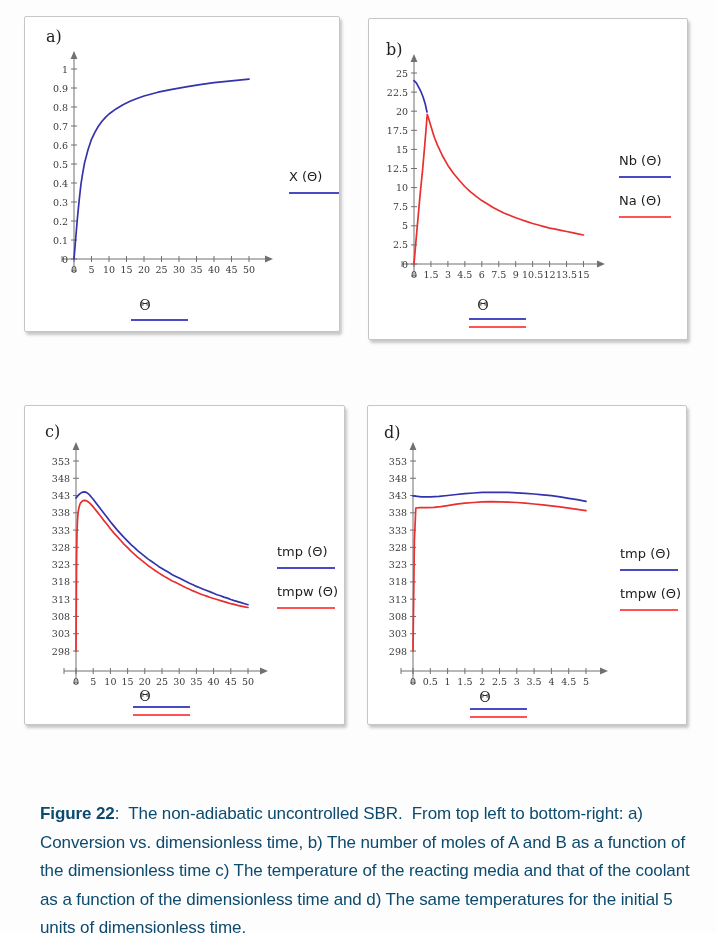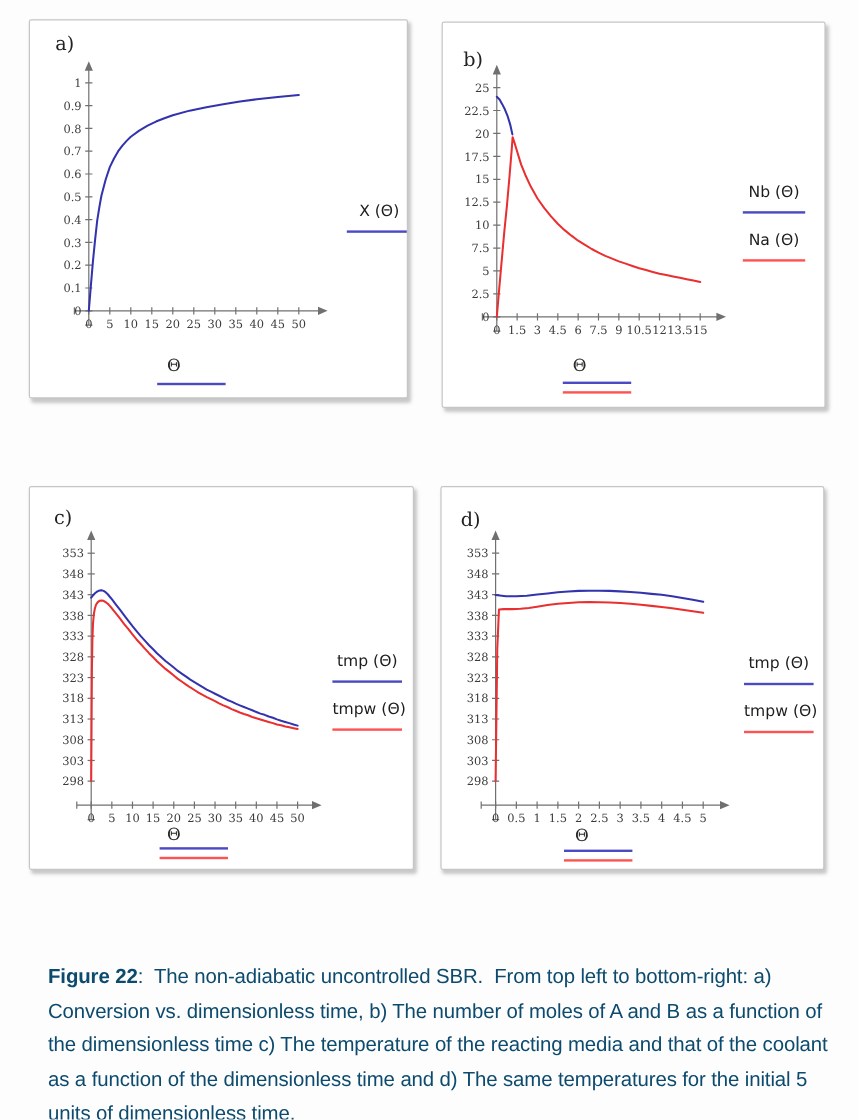--- a/index.html
+++ b/index.html
@@ -14,21 +14,21 @@
   .ptag{
     position:absolute;font-family:"DejaVu Serif",serif;font-size:16px;color:#222;
   }
   .plot-svg{position:absolute;left:0;top:0;}
   .tick-text{
     font-family:"DejaVu Serif",serif;font-size:9.5px;fill:#3a3a3a;
   }
   .legend{position:absolute;}
   .lg-label{
     font-family:"DejaVu Sans","Liberation Sans",sans-serif;font-size:13px;color:#1d1d1f;
-    height:16px;line-height:16px;text-align:center;white-space:nowrap;
+    height:16px;line-height:16px;text-align:left;white-space:nowrap;
   }
   .lg-line{height:2px;margin-top:7px;margin-bottom:15px;}
   .xlab{
     position:absolute;font-family:"DejaVu Serif",serif;font-size:14px;color:#2a2a2a;
     width:40px;text-align:center;
   }
   .xlab-line{position:absolute;height:2px;}
   .caption{
     position:absolute;left:40px;top:783px;width:652px;
     font-size:17px;line-height:28.5px;color:#0c4a6e;letter-spacing:-0.1px;

